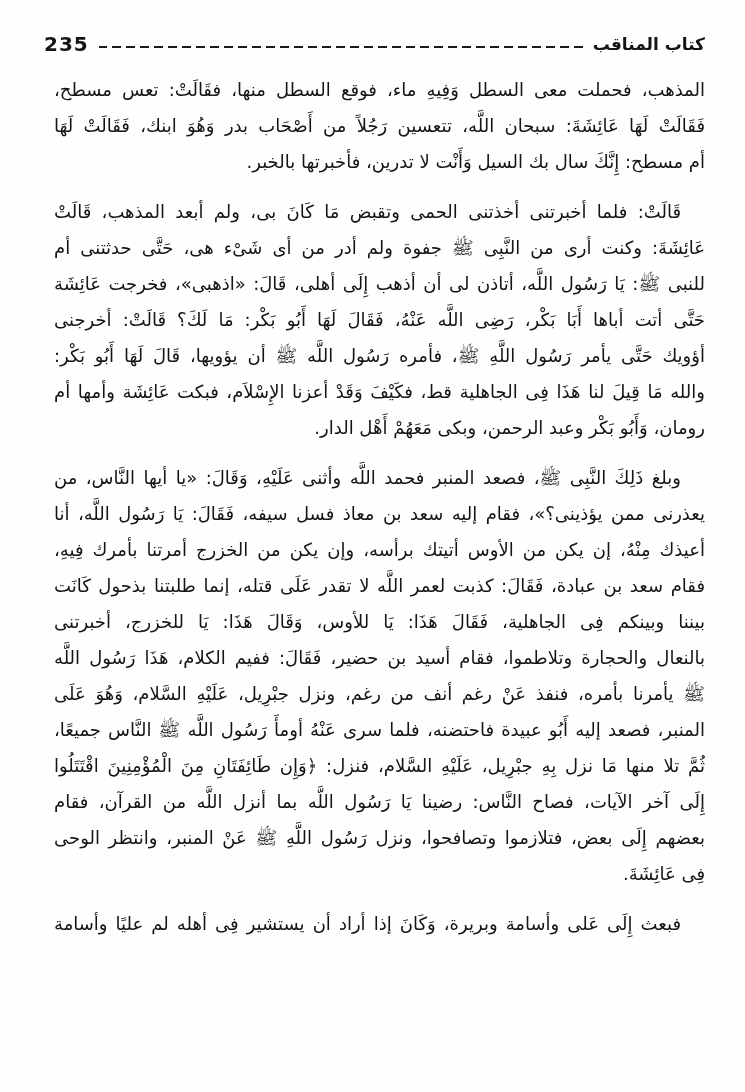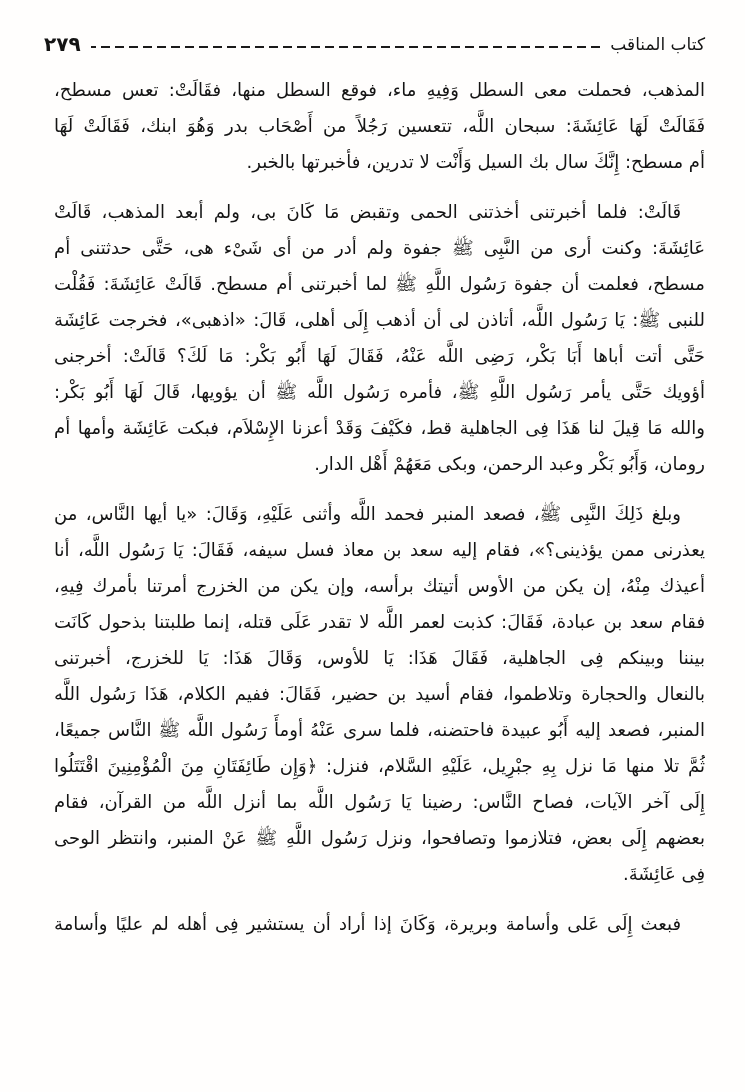--- a/index.html
+++ b/index.html
@@ -6,68 +6,68 @@
   .page{
     width:745px;height:1092px;box-sizing:border-box;
     background:#fffefd;color:#141414;
     direction:rtl;
     font-family:"DejaVu Sans",sans-serif;
     padding:30px 40px 0 44px;
     overflow:hidden;position:relative;
   }
   
   .hdr{display:flex;align-items:center;gap:10px;height:28px;margin-bottom:14px;}
-  .hdr-title{font-size:17px;font-weight:normal;white-space:nowrap;}
+  .hdr-title{font-size:17px;font-weight:bold;white-space:nowrap;}
   .hdr-dash{flex:1;height:2px;margin-top:5px;
     background:repeating-linear-gradient(to left,#1a1a1a 0 9px,transparent 9px 14px);}
   .hdr-num{font-size:20px;font-weight:bold;letter-spacing:1px;white-space:nowrap;}
   
   .para{margin:0 0 14px 10px;}
   .line{
     font-size:18px;line-height:36px;height:36px;overflow:hidden;
     text-align:justify;text-align-last:justify;
   }
   .line.last{text-align-last:start;}
   .line.fi{text-indent:24px;}
 </style>
 </head>
 <body>
 
 <div class="page">
 
   <div class="hdr">
     <span class="hdr-title">كتاب المناقب</span>
     <span class="hdr-dash"></span>
-    <span class="hdr-num">٢٧٩</span>
+    <span class="hdr-num">235</span>
   </div>
 
   <div class="para">
     <div class="line">المذهب، فحملت معى السطل وَفِيهِ ماء، فوقع السطل منها، فقَالَتْ: تعس مسطح،</div>
     <div class="line">فَقَالَتْ لَهَا عَائِشَةَ: سبحان اللَّه، تتعسين رَجُلاً من أَصْحَاب بدر وَهُوَ ابنك، فَقَالَتْ لَهَا</div>
     <div class="line last">أم مسطح: إِنَّكَ سال بك السيل وَأَنْت لا تدرين، فأخبرتها بالخبر.</div>
   </div>
 
   <div class="para">
     <div class="line fi">قَالَتْ: فلما أخبرتنى أخذتنى الحمى وتقبض مَا كَانَ بى، ولم أبعد المذهب، قَالَتْ</div>
     <div class="line">عَائِشَةَ: وكنت أرى من النَّبِى ﷺ جفوة ولم أدر من أى شَىْء هى، حَتَّى حدثتنى أم</div>
-    <div class="line">مسطح، فعلمت أن جفوة رَسُول اللَّهِ ﷺ لما أخبرتنى أم مسطح. قَالَتْ عَائِشَةَ: فَقُلْت</div>
     <div class="line">للنبى ﷺ: يَا رَسُول اللَّه، أتاذن لى أن أذهب إِلَى أهلى، قَالَ: «اذهبى»، فخرجت عَائِشَة</div>
     <div class="line">حَتَّى أتت أباها أَبَا بَكْر، رَضِى اللَّه عَنْهُ، فَقَالَ لَهَا أَبُو بَكْر: مَا لَكَ؟ قَالَتْ: أخرجنى</div>
     <div class="line">أؤويك حَتَّى يأمر رَسُول اللَّهِ ﷺ، فأمره رَسُول اللَّه ﷺ أن يؤويها، قَالَ لَهَا أَبُو بَكْر:</div>
     <div class="line">والله مَا قِيلَ لنا هَذَا فِى الجاهلية قط، فكَيْفَ وَقَدْ أعزنا الإِسْلاَم، فبكت عَائِشَة وأمها أم</div>
     <div class="line last">رومان، وَأَبُو بَكْر وعبد الرحمن، وبكى مَعَهُمْ أَهْل الدار.</div>
   </div>
 
   <div class="para">
     <div class="line fi">وبلغ ذَلِكَ النَّبِى ﷺ، فصعد المنبر فحمد اللَّه وأثنى عَلَيْهِ، وَقَالَ: «يا أيها النَّاس، من</div>
     <div class="line">يعذرنى ممن يؤذينى؟»، فقام إليه سعد بن معاذ فسل سيفه، فَقَالَ: يَا رَسُول اللَّه، أنا</div>
     <div class="line">أعيذك مِنْهُ، إن يكن من الأوس أتيتك برأسه، وإن يكن من الخزرج أمرتنا بأمرك فِيهِ،</div>
     <div class="line">فقام سعد بن عبادة، فَقَالَ: كذبت لعمر اللَّه لا تقدر عَلَى قتله، إنما طلبتنا بذحول كَانَت</div>
     <div class="line">بيننا وبينكم فِى الجاهلية، فَقَالَ هَذَا: يَا للأوس، وَقَالَ هَذَا: يَا للخزرج، أخبرتنى</div>
     <div class="line">بالنعال والحجارة وتلاطموا، فقام أسيد بن حضير، فَقَالَ: ففيم الكلام، هَذَا رَسُول اللَّه</div>
+    <div class="line">ﷺ يأمرنا بأمره، فنفذ عَنْ رغم أنف من رغم، ونزل جبْرِيل، عَلَيْهِ السَّلام، وَهُوَ عَلَى</div>
     <div class="line">المنبر، فصعد إليه أَبُو عبيدة فاحتضنه، فلما سرى عَنْهُ أومأَ رَسُول اللَّه ﷺ النَّاس جميعًا،</div>
     <div class="line">ثُمَّ تلا منها مَا نزل بِهِ جبْرِيل، عَلَيْهِ السَّلام، فنزل: ﴿وَإِن طَائِفَتَانِ مِنَ الْمُؤْمِنِينَ اقْتَتَلُوا</div>
     <div class="line">إِلَى آخر الآيات، فصاح النَّاس: رضينا يَا رَسُول اللَّه بما أنزل اللَّه من القرآن، فقام</div>
     <div class="line">بعضهم إِلَى بعض، فتلازموا وتصافحوا، ونزل رَسُول اللَّهِ ﷺ عَنْ المنبر، وانتظر الوحى</div>
     <div class="line last">فِى عَائِشَةَ.</div>
   </div>
 
   <div class="para">
     <div class="line fi">فبعث إِلَى عَلى وأسامة وبريرة، وَكَانَ إذا أراد أن يستشير فِى أهله لم عليًا وأسامة</div>
   </div>

